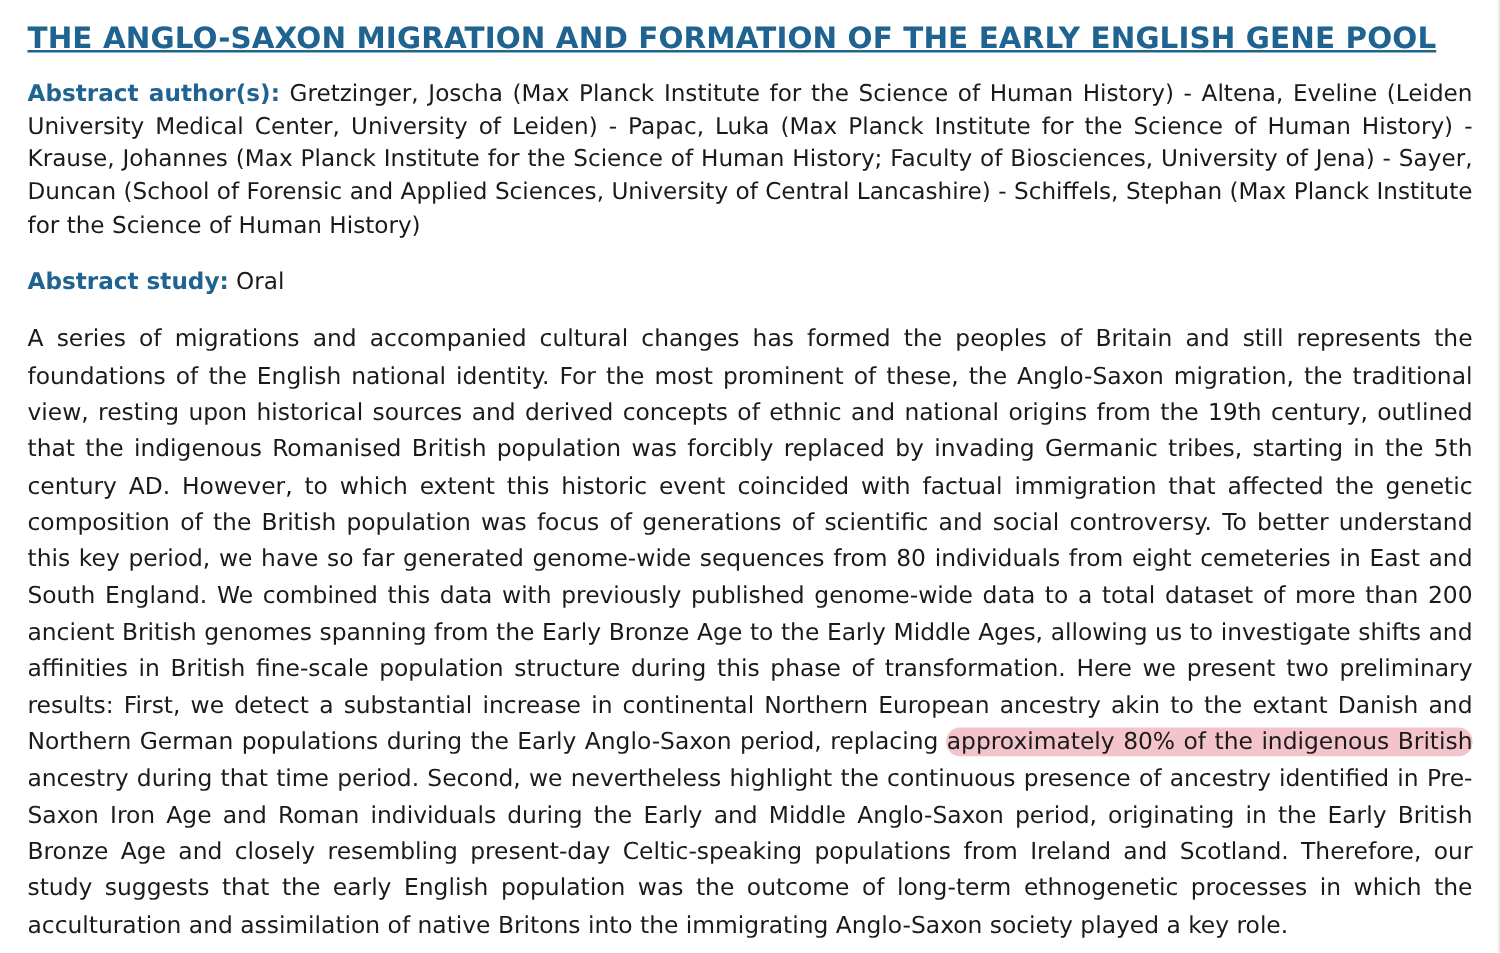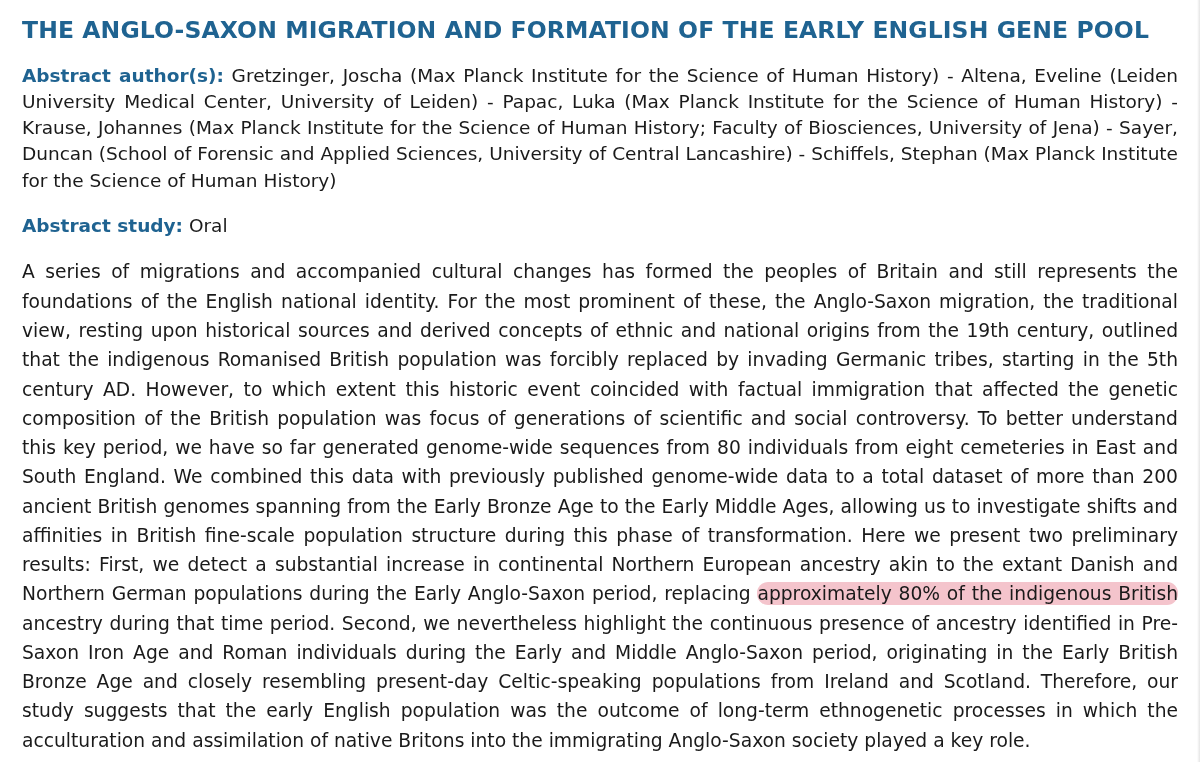--- a/index.html
+++ b/index.html
@@ -22,20 +22,21 @@
     background: #ffffff;
   }
   .title {
     color: #1f6391;
     font-size: 23.5px;
     font-weight: bold;
     letter-spacing: 0.1px;
     line-height: 1.2;
     margin: 6px 0 14px 0;
     text-transform: uppercase;
+    text-decoration: underline;
   }
   .meta-line {
     font-size: 18.5px;
     line-height: 1.42;
     color: #1a1a1a;
     margin-bottom: 10px;
     text-align: justify;
     text-justify: inter-word;
   }
   .meta-label {

